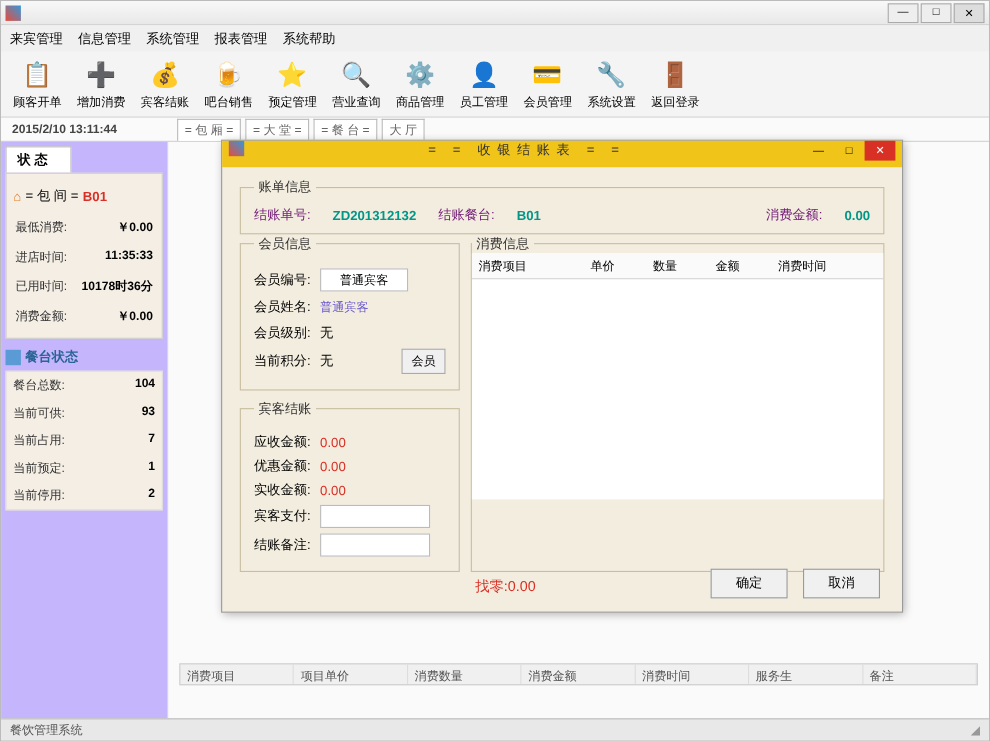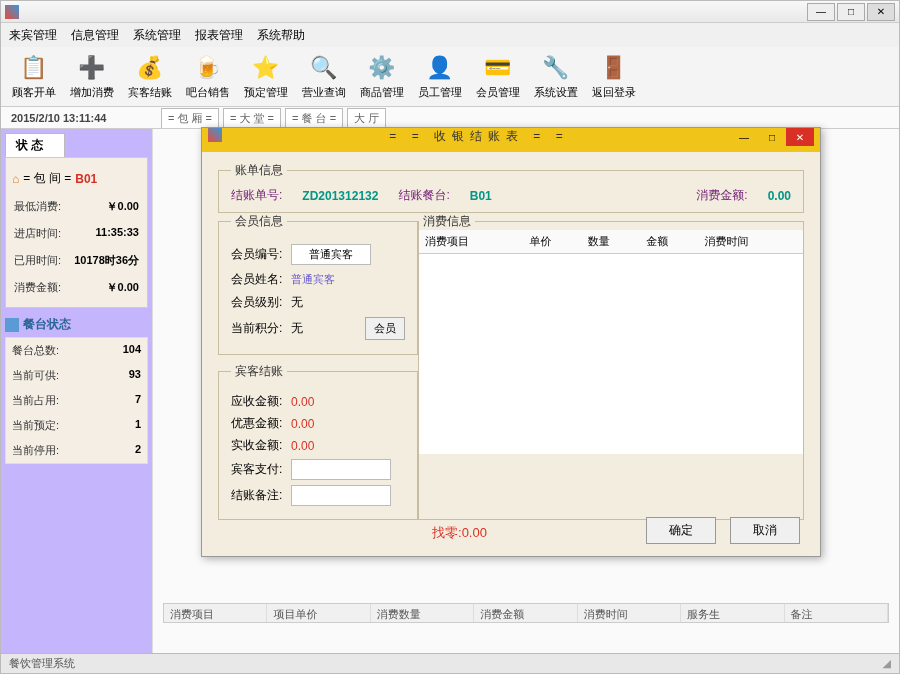--- a/index.html
+++ b/index.html
@@ -65,21 +65,21 @@
 .modal-title .mbtn { width: 28px; height: 18px; display: flex; align-items: center; justify-content: center; cursor: pointer; font-size: 10px; }
 .modal-title .mbtn.close { background: #d93025; color: #fff; }
 .modal-body { padding: 10px 16px; height: calc(100% - 24px); position: relative; }
 
 fieldset { border: 1px solid #c8bda0; padding: 8px 12px; margin-bottom: 0; background: transparent; }
 legend { font-size: 12px; color: #333; padding: 0 4px; }
 .bill-row { display: flex; align-items: center; gap: 20px; font-size: 12px; }
 .bill-row .lbl { color: #701a75; }
 .bill-row .teal { color: #009688; font-weight: bold; }
 
-.mid-row { display: flex; }
+.mid-row { display: flex; gap: 10px; }
 .mid-row fieldset:first-child { width: 200px; }
 .mid-row fieldset.consume { flex: 1; padding: 0; }
 
 .member-row { display: flex; align-items: center; margin: 6px 0; font-size: 12px; }
 .member-row .lbl { width: 60px; }
 .member-row .txt { border: 1px solid #bbb; background: #fff; padding: 2px 4px; width: 80px; text-align: center; font-size: 11px; }
 .member-row .link { color: #6a5acd; font-size: 11px; }
 .member-btn { border: 1px solid #aaa; background: #f0f0f0; padding: 3px 8px; cursor: pointer; font-size: 11px; }
 
 .consume-head { display: flex; background: #fafafa; border-bottom: 1px solid #ccc; font-size: 11px; }

